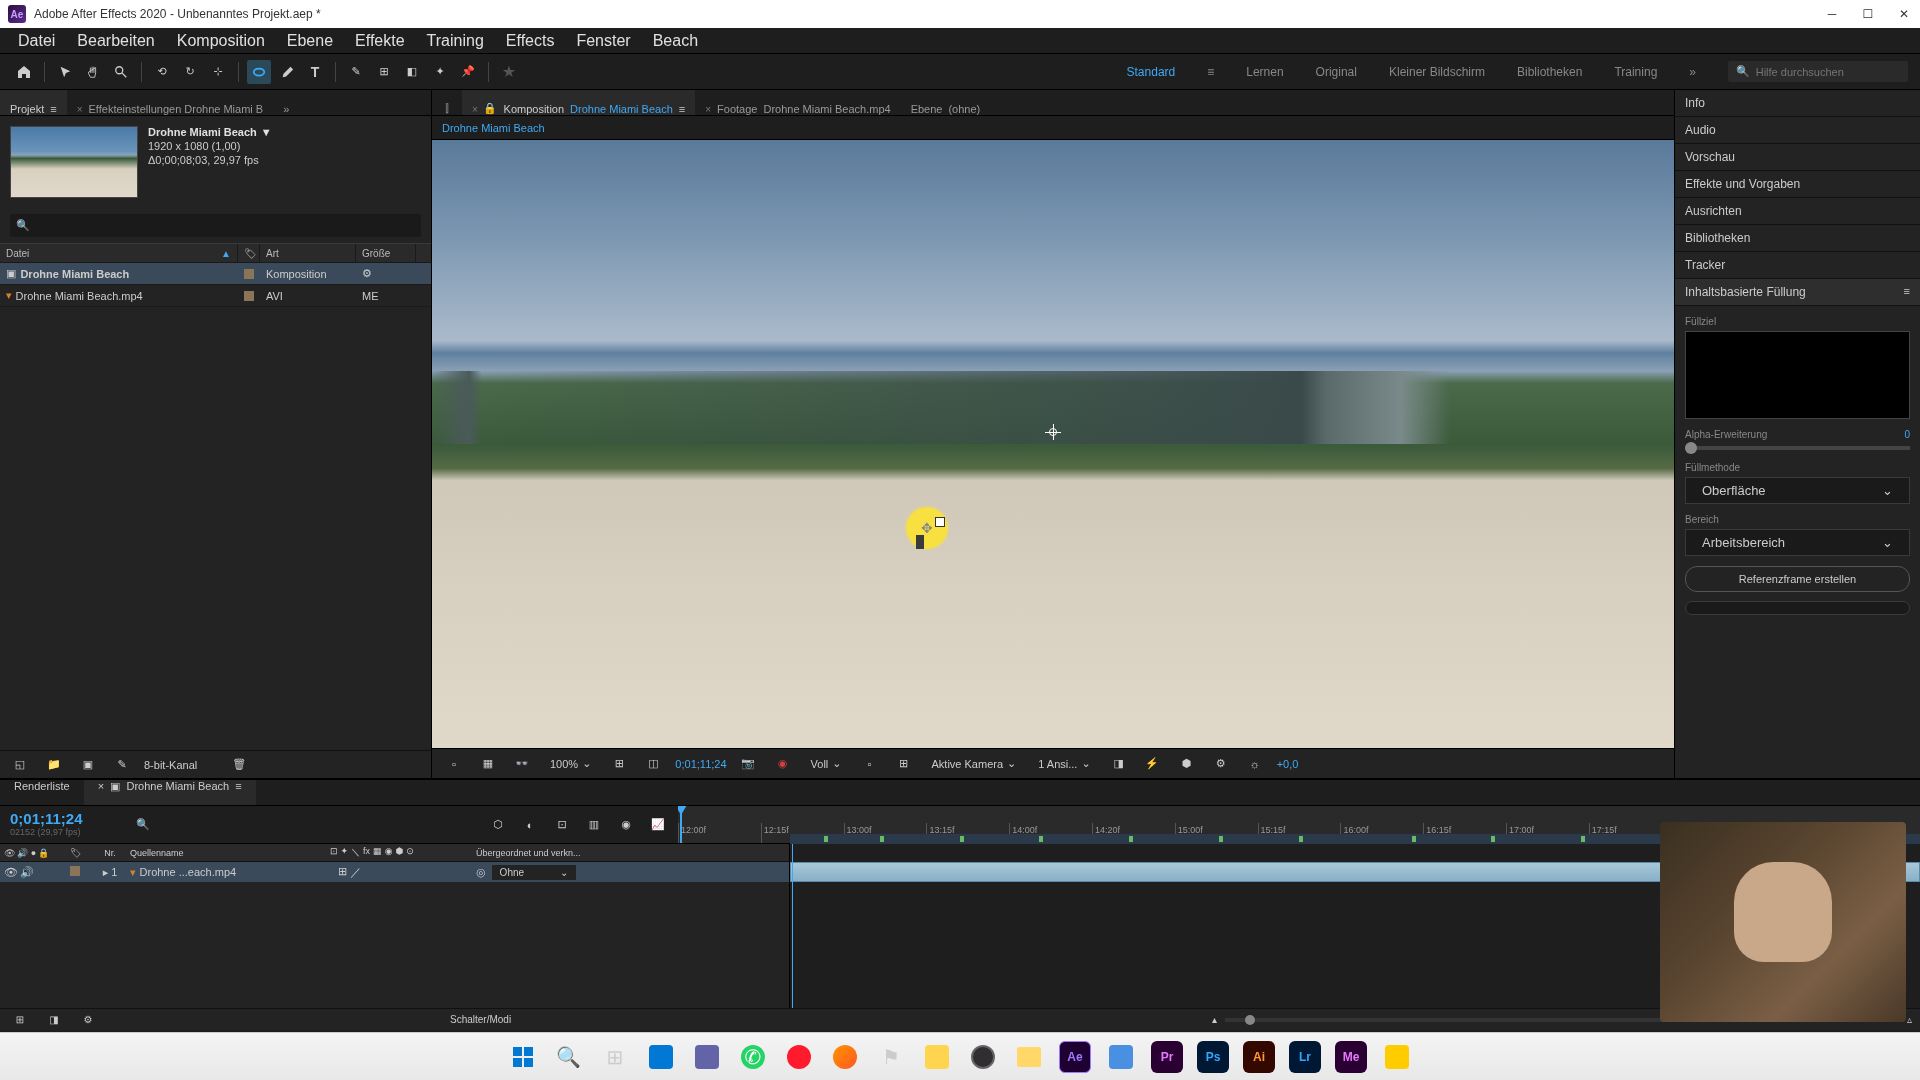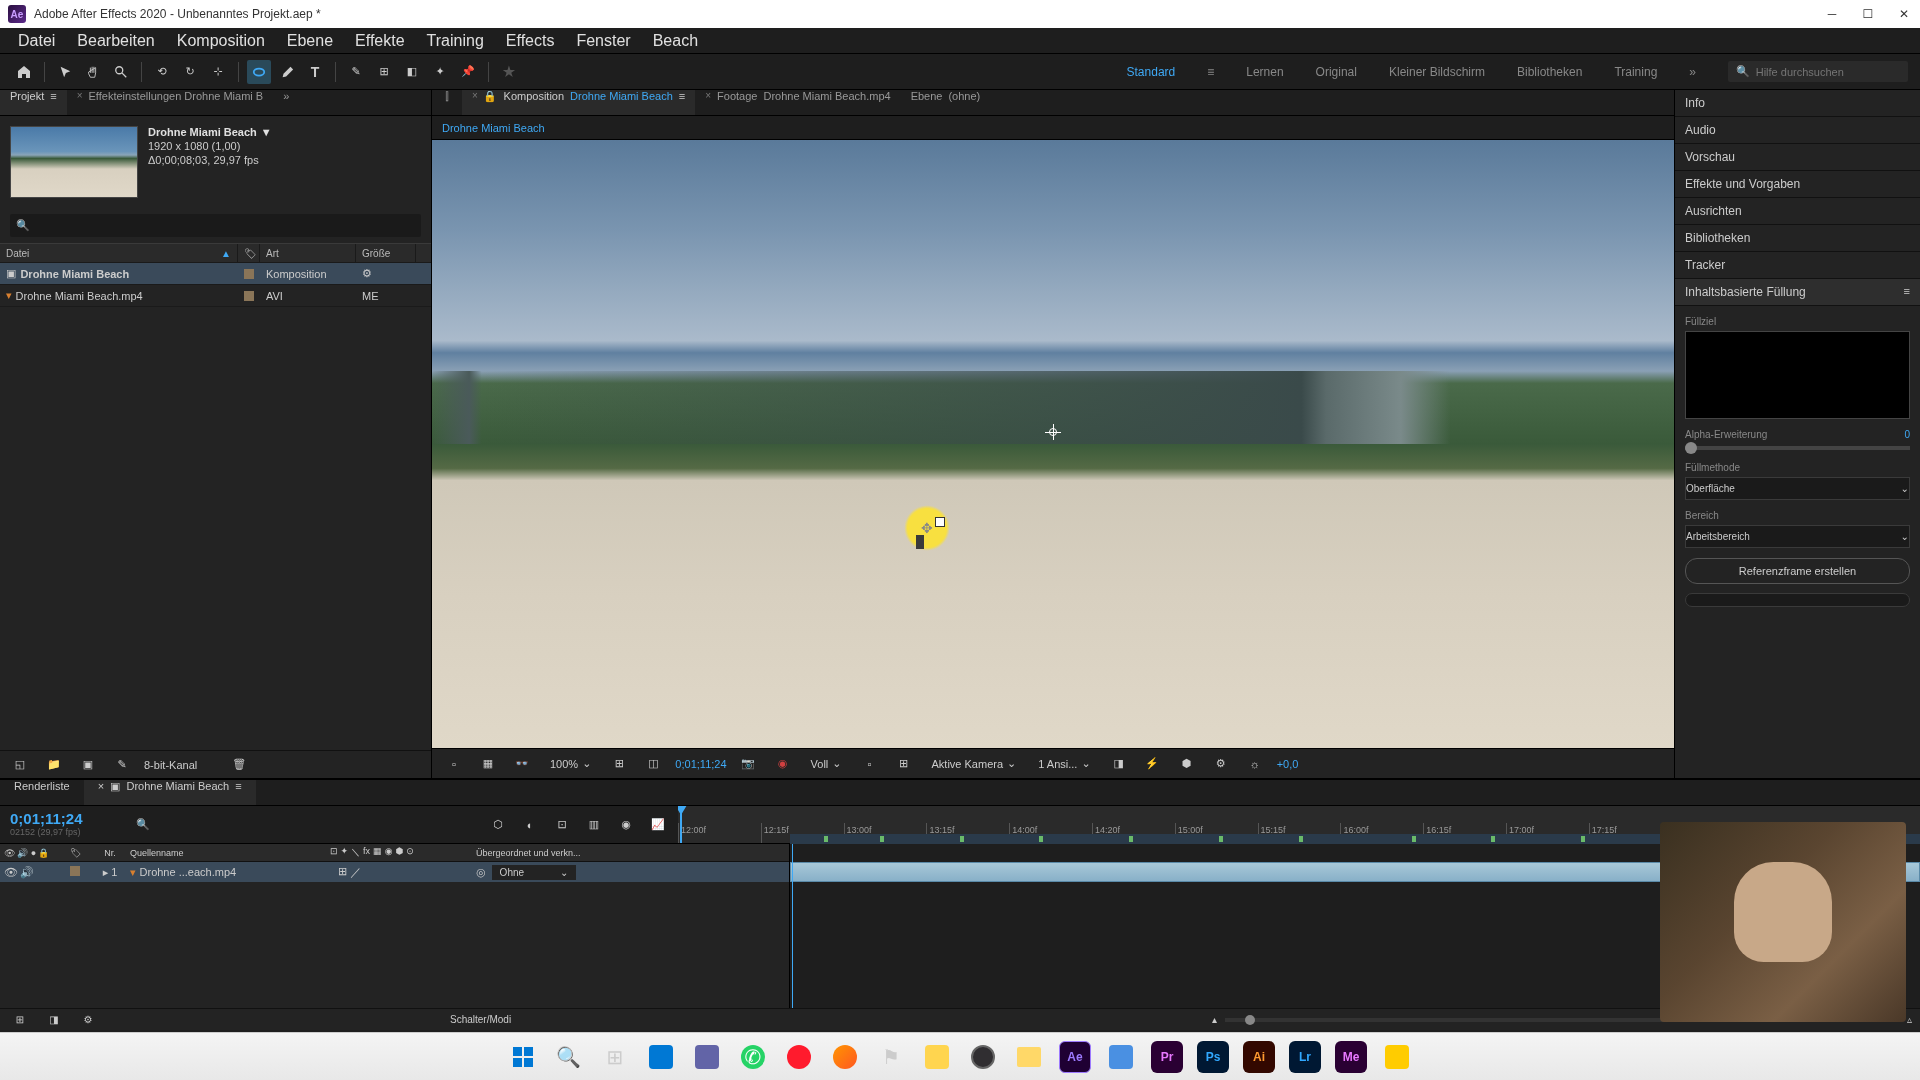--- a/index.html
+++ b/index.html
@@ -35,21 +35,21 @@
 .search-box input { background: transparent; border: none; outline: none; color: #ccc; font-size: 11px; width: 100%; }
 
 
 .main-content { display: flex; height: 688px; }
 .left-panel { width: 432px; background: #232323; border-right: 1px solid #000; display: flex; flex-direction: column; }
 .center-panel { flex: 1; background: #1e1e1e; display: flex; flex-direction: column; position: relative; }
 .right-panel { width: 246px; background: #232323; border-left: 1px solid #000; display: flex; flex-direction: column; }
 
 
 .panel-tabs { height: 26px; background: #1e1e1e; display: flex; align-items: center; border-bottom: 1px solid #000; overflow: hidden; }
-.panel-tab { padding: 0 10px; height: 100%; display: flex; align-items: flex-start; gap: 6px; cursor: pointer; font-size: 11px; color: #999; white-space: nowrap; }
+.panel-tab { padding: 0 10px; height: 100%; display: flex; align-items: flex-end; gap: 6px; cursor: pointer; font-size: 11px; color: #999; white-space: nowrap; }
 .panel-tab.active { background: #2a2a2a; color: #ccc; }
 .panel-tab .close-x { font-size: 10px; color: #777; }
 .comp-name { color: #3fa9f5; }
 
 
 .proj-header { display: flex; padding: 10px; gap: 10px; }
 .proj-thumb { width: 128px; height: 72px; background: linear-gradient(to bottom, #4a7aa8 0%, #6a95ba 35%, #8aa5b8 40%, #3a5a3a 45%, #d8d0c0 60%, #e0d8c8 100%); border: 1px solid #444; }
 .proj-info { display: flex; flex-direction: column; gap: 2px; font-size: 11px; }
 .proj-title { font-weight: bold; color: #e0e0e0; display: flex; align-items: center; gap: 4px; }
 .proj-search { margin: 6px 10px; background: #1a1a1a; padding: 4px 6px; display: flex; align-items: center; border-radius: 2px; }
@@ -92,21 +92,21 @@
 
 
 .right-section { border-bottom: 1px solid #111; padding: 6px 10px; cursor: pointer; }
 .right-section-title { font-size: 12px; color: #ccc; }
 .right-section.active { background: #2e2e2e; }
 .content-fill { padding: 10px; }
 .cf-label { font-size: 10px; color: #888; margin-bottom: 4px; display: flex; justify-content: space-between; }
 .cf-preview { width: 100%; height: 88px; background: #000; border: 1px solid #444; margin-bottom: 10px; }
 .cf-slider { width: 100%; height: 4px; background: #444; position: relative; margin: 6px 0 12px 0; }
 .cf-slider-thumb { position: absolute; left: 0; top: -4px; width: 12px; height: 12px; background: #888; border-radius: 50%; }
-.cf-dropdown { width: 100%; background: #1a1a1a; padding: 5px 0; border: 1px solid #3a3a3a; display: flex; justify-content: space-between; align-items: center; cursor: pointer; margin-bottom: 10px; font-size: 10px; }
+.cf-dropdown { width: 100%; background: #1a1a1a; padding: 5px 16px; border: 1px solid #3a3a3a; display: flex; justify-content: space-between; align-items: center; cursor: pointer; margin-bottom: 10px; font-size: 13px; }
 .cf-button { width: 100%; padding: 6px; border: 1px solid #555; background: transparent; color: #ccc; cursor: pointer; border-radius: 12px; font-size: 11px; margin-bottom: 6px; }
 
 
 .timeline { height: 252px; background: #1e1e1e; border-top: 2px solid #000; display: flex; flex-direction: column; }
 .tl-tabs { height: 26px; background: #1e1e1e; display: flex; align-items: center; border-bottom: 1px solid #000; }
 .tl-tab { padding: 0 14px; height: 100%; display: flex; align-items: flex-start; gap: 6px; cursor: pointer; font-size: 11px; }
 .tl-tab.active { background: #2a2a2a; }
 .tl-header { height: 38px; display: flex; border-bottom: 1px solid #000; }
 .tl-time-display { width: 128px; padding: 4px 10px; }
 .timecode { color: #3fa9f5; font-size: 15px; font-weight: bold; }

